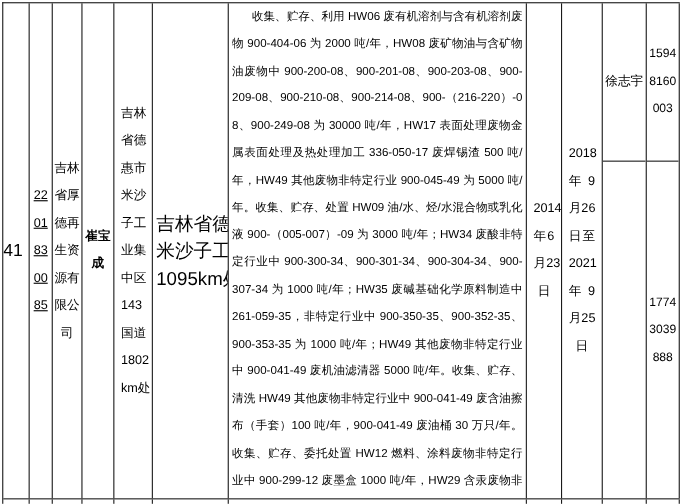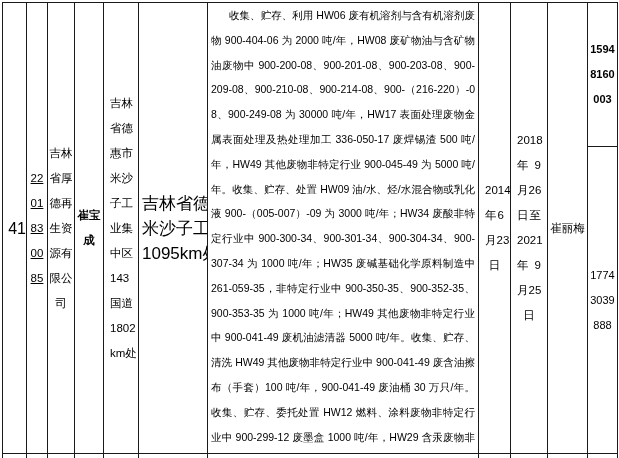--- a/index.html
+++ b/index.html
@@ -19,21 +19,21 @@
   .row.main { height: 451px; border-bottom: 1px solid #1a1a1a; box-sizing: border-box; }
   .row.sliver { flex: 1; }
   .cell {
     border-right: 1px solid #1a1a1a; box-sizing: border-box;
     overflow: hidden; position: relative;
   }
   .c1 { width: 24px; } .c2 { width: 21px; text-decoration: underline; } .c3 { width: 27px; }
   .c4 { width: 29px; font-weight: bold; } .c5 { width: 35px; } .c6 { width: 69px; }
   .c7 { width: 271px; } .c8 { width: 32px; } .c9 { width: 37px; }
   .c10 { width: 40px; } .c11 { flex: 1; }
-  .center { display: flex; flex-direction: column; justify-content: center; align-items: flex-end; }
+  .center { display: flex; flex-direction: column; justify-content: center; align-items: flex-start; }
   .txt { font-size: 16px; line-height: 25px; text-align: center; }
   .stack { width: 100%; }
   .stack .line {
     font-size: 11.5px; line-height: 25px; text-align: center;
     white-space: nowrap; overflow: hidden;
   }
   
   .c5 .stack .line, .c8 .stack .line, .c9 .stack .line {
     text-align: justify; text-align-last: justify; padding: 0 6px; box-sizing: border-box;
   }
@@ -46,21 +46,21 @@
   .c6 .stack .line:last-child { text-align-last: left; }
   
   .scope {
     font-size: 10.5px; line-height: 24.8px; padding: 0 3px;
     text-align: justify; text-indent: 18px;
     word-break: break-all; overflow: hidden; height: 449px; box-sizing: border-box;
   }
   
   .split { display: flex; flex-direction: column; }
   .sub { width: 100%; box-sizing: border-box; display: flex; flex-direction: column; justify-content: center; align-items: center; }
-  .sub.top { height: 144px; border-bottom: 1px solid #1a1a1a; font-weight: bold; }
+  .sub.top { height: 144px; border-bottom: 1px solid #1a1a1a; }
   .sub.bottom { flex: 1; }
   .phone .line { font-size: 11px; line-height: 25px; text-align: center; white-space: nowrap; }
   .name { font-size: 11.5px; line-height: 25px; text-align: center; white-space: nowrap; }
 </style>
 </head>
 <body>
 
 <div class="table">
   <div class="row main">
 
@@ -141,22 +141,22 @@
           <div class="line">月26</div>
           <div class="line">日至</div>
           <div class="line">2021</div>
           <div class="line">年9</div>
           <div class="line">月25</div>
           <div class="line">日</div>
         </div>
     </div>
 
     <div class="cell c10 split">
-      <div class="sub bottom">
-        <div class="name">崔丽梅</div>
+      <div class="sub top">
+        <div class="name">徐志宇</div>
       </div>
     </div>
 
     <div class="cell c11 split">
       <div class="sub top">
         <div class="stack phone">
             <div class="line">1594</div>
             <div class="line">8160</div>
             <div class="line">003</div>
           </div>

